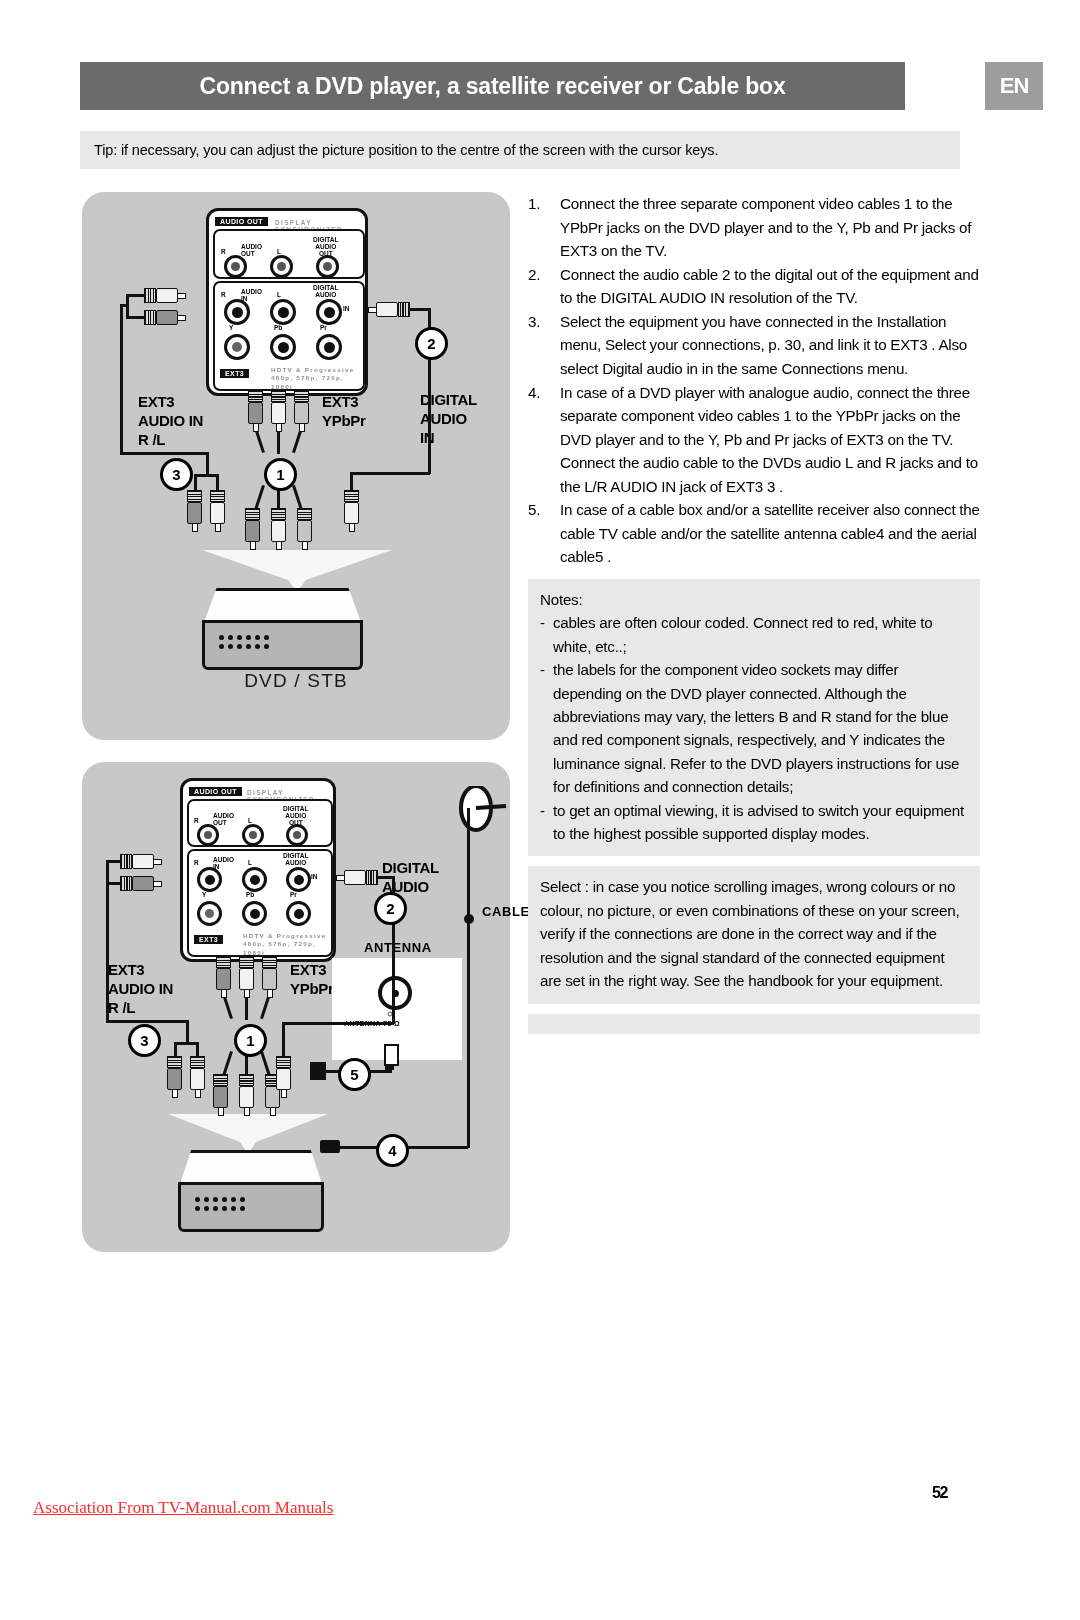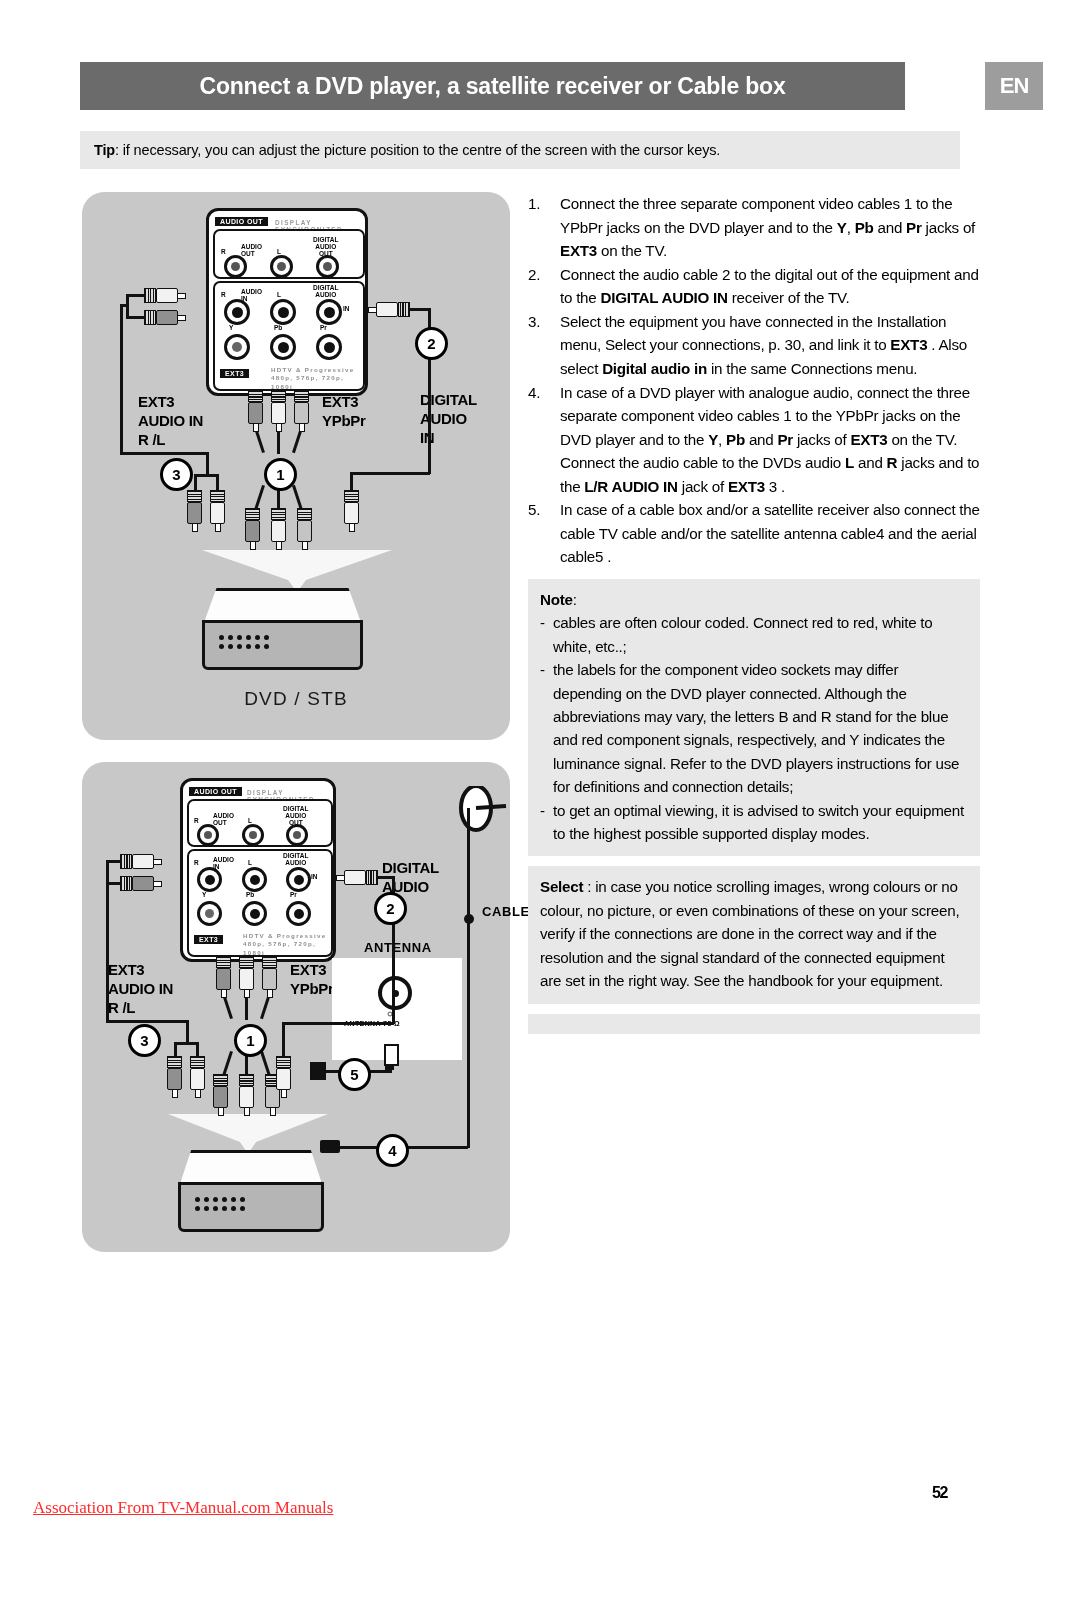--- a/index.html
+++ b/index.html
@@ -12,21 +12,21 @@
       background:#6b6b6b;display:flex;align-items:center;justify-content:center;}
   #header-title{color:#fff;font-size:23px;font-weight:bold;letter-spacing:-0.2px;}
   #lang-badge{position:absolute;left:985px;top:62px;width:58px;height:48px;
       background:#9d9d9d;display:flex;align-items:center;justify-content:center;}
   #lang-badge span{color:#fff;font-size:22px;font-weight:bold;letter-spacing:-1px;}
 
   
   #tip-bar{position:absolute;left:80px;top:131px;width:880px;height:38px;
       background:#e8e8e8;display:flex;align-items:center;}
   #tip-bar .inner{padding-left:14px;font-size:14.5px;letter-spacing:-0.15px;}
-  .b{font-weight:bold;}
+  .b{font-weight:normal;}
 
   
   .diagram{position:absolute;background:#c8c8c8;border-radius:22px;}
   #diagram-dvd{left:82px;top:192px;width:428px;height:548px;}
   #diagram-sat{left:82px;top:762px;width:428px;height:490px;}
 
   .dev-label{position:absolute;width:100%;text-align:center;font-size:19px;
       letter-spacing:1.2px;color:#1a1a1a;}
 
   
@@ -315,21 +315,21 @@
           <i></i>
           <i></i>
           <i></i>
           <i></i>
           <i></i>
           <i></i>
           <i></i>
         </div>
       </div>
   </div>
-  <div class="dev-label" style="top:496px;">DVD / STB</div>
+  <div class="dev-label" style="top:478px;">DVD / STB</div>
 </div>
 
 <div class="diagram" id="diagram-sat">
 
   <div class="tvpanel" style="left:98px;top:16px;width:150px;height:178px;">
     <div class="tagblk" style="left:6px;top:6px;">AUDIO OUT</div>
     <div class="greytxt" style="left:64px;top:8px;">DISPLAY SYNCHRONIZED</div>
 
     <div class="subpanel" style="left:4px;top:18px;width:142px;height:44px;">
       <div class="jacklab" style="left:5px;top:17px;">R</div>
@@ -544,39 +544,39 @@
 </div>
 
 <div id="right-col">
   <ol class="steps" id="steps-list">
       <li>
         <span class="num">1.</span>
         <span class="txt"><span>Connect the three separate component video cables </span><span>1</span><span>  to the YPbPr jacks on the DVD player and to the </span><span class="b">Y</span><span>, </span><span class="b">Pb</span><span> and </span><span class="b">Pr</span><span> jacks of </span><span class="b">EXT3</span><span> on the TV.</span></span>
       </li>
       <li>
         <span class="num">2.</span>
-        <span class="txt"><span>Connect the audio cable </span><span>2</span><span>  to the digital out of the equipment and to the </span><span class="b">DIGITAL AUDIO IN</span><span> receiver of the TV.</span></span>
+        <span class="txt"><span>Connect the audio cable </span><span>2</span><span>  to the digital out of the equipment and to the </span><span class="b">DIGITAL AUDIO IN</span><span> resolution of the TV.</span></span>
       </li>
       <li>
         <span class="num">3.</span>
         <span class="txt"><span>Select the equipment you have connected in the Installation menu, Select your connections, p. 30, and link it to </span><span class="b">EXT3</span><span> . Also select </span><span class="b">Digital audio in</span><span> in the same Connections menu.</span></span>
       </li>
       <li>
         <span class="num">4.</span>
         <span class="txt"><span>In case of a DVD player with analogue audio, connect the three separate component video cables </span><span>1</span><span>  to the YPbPr jacks on the DVD player and to the </span><span class="b">Y</span><span>, </span><span class="b">Pb</span><span> and </span><span class="b">Pr</span><span> jacks of </span><span class="b">EXT3</span><span> on the TV. Connect the audio cable to the DVDs audio </span><span class="b">L</span><span> and </span><span class="b">R</span><span> jacks and to the </span><span class="b">L/R AUDIO IN</span><span> jack of </span><span class="b">EXT3</span><span>  3  .</span></span>
       </li>
       <li>
         <span class="num">5.</span>
         <span class="txt"><span>In case of a cable box and/or a satellite receiver also connect the cable TV cable and/or the satellite antenna cable</span><span>4</span><span>  and the aerial cable</span><span>5</span><span>  .</span></span>
       </li>
     </ol>
 
   <div class="box" id="notes-box">
     <p>
-      <span class="b">Note</span><span>:</span>
+      <span class="b">Notes</span><span>:</span>
     </p>
     <ul id="notes-list">
         <li>
           <span class="dash">-</span>
           <span class="t">cables are often colour coded. Connect red to red, white to white, etc..;</span>
         </li>
         <li>
           <span class="dash">-</span>
           <span class="t">the labels for the component video sockets may differ depending on the DVD player connected. Although the abbreviations may vary, the letters B and R stand for the blue and red component signals, respectively, and Y indicates the luminance signal. Refer to the DVD players instructions for use for definitions and connection details;</span>
         </li>

